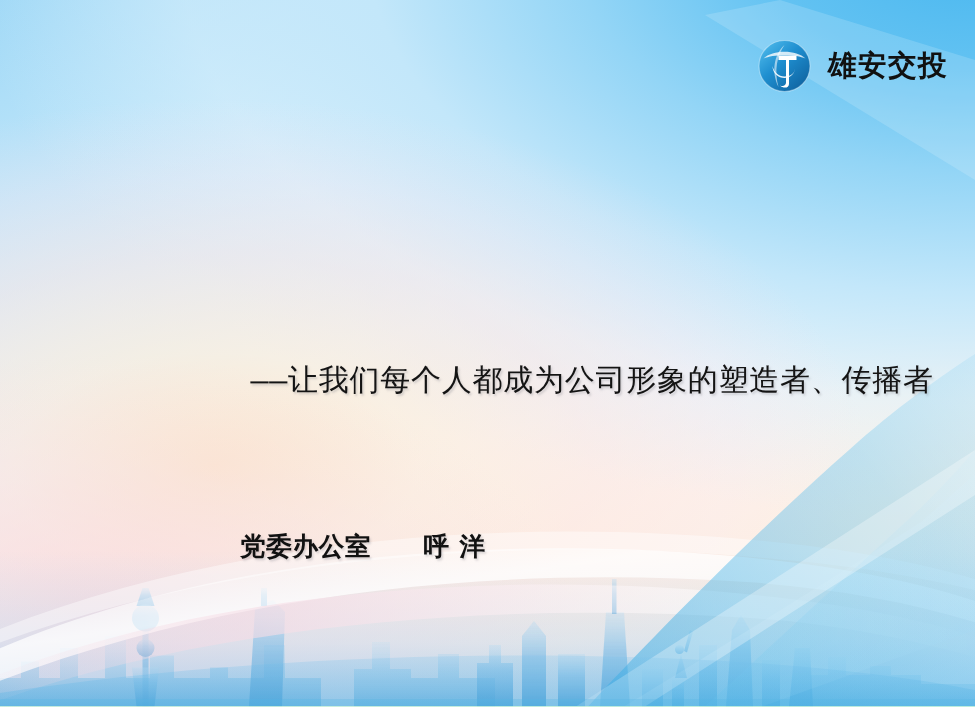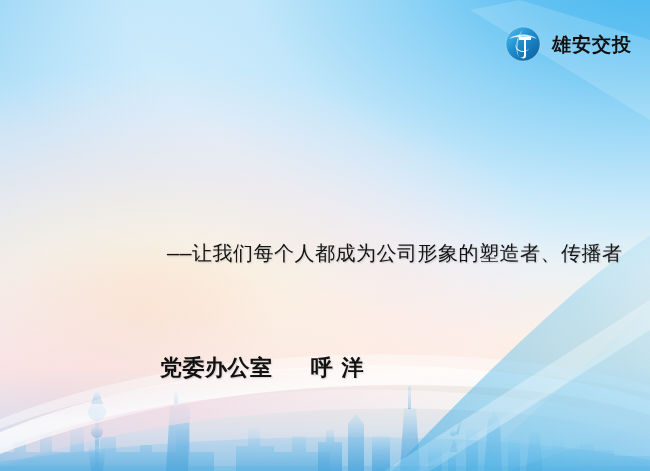--- a/index.html
+++ b/index.html
@@ -89,21 +89,21 @@
     font-family:Liberation Mono, monospace;
     font-size:20px;font-weight:500;color:#141414;
     letter-spacing:0.5px;white-space:nowrap;
     text-shadow:1px 1px 1.5px rgba(120,120,130,0.30);
   }
 
   
   #presenter{
     position:absolute;left:160px;top:353px;
     font-family:"DejaVu Sans","Liberation Sans",sans-serif;
-    font-size:22px;font-weight:bold;color:#111;
+    font-size:17px;font-weight:bold;color:#111;
     letter-spacing:0.5px;white-space:nowrap;
     text-shadow:1px 1px 1.5px rgba(120,120,130,0.28);
   }
   #presenter .gap{display:inline-block;width:22px;}
 </style>
 </head>
 <body>
 
 <div id="slide">
 

